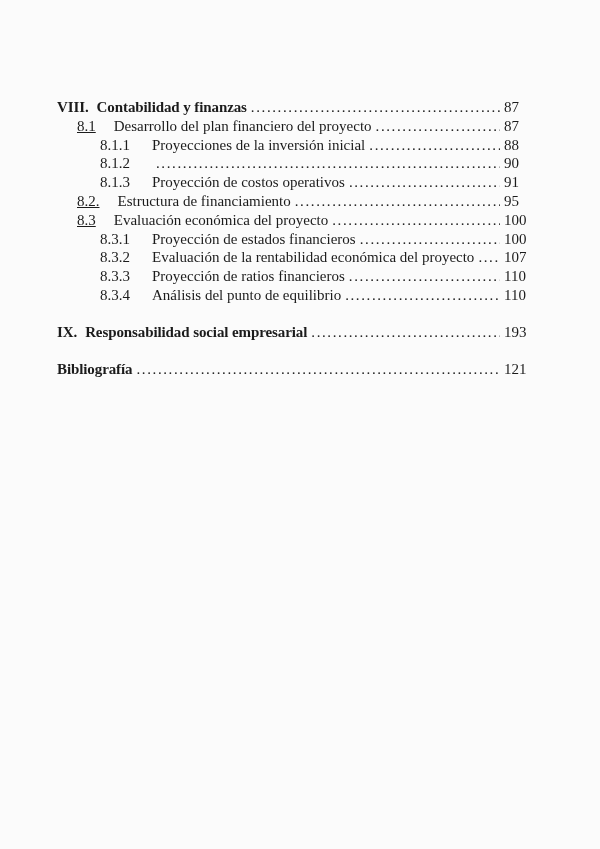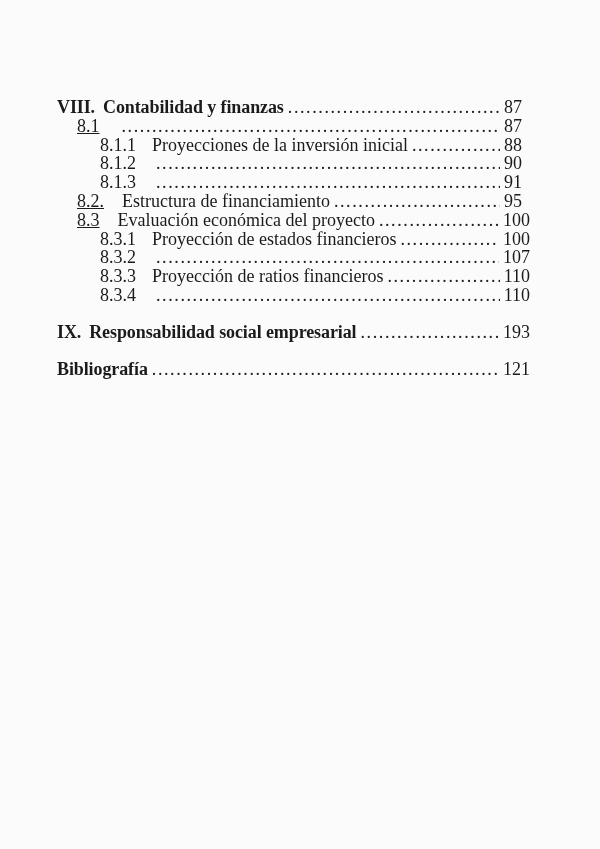--- a/index.html
+++ b/index.html
@@ -20,21 +20,21 @@
   }
   .toc {
     position: absolute;
     left: 57px;
     top: 98px;
     width: 473px;
   }
   .toc-row {
     display: flex;
     align-items: baseline;
-    font-size: 18px;
+    font-size: 15px;
     line-height: 18.8px;
     white-space: nowrap;
   }
   .toc-row.gap-before {
     margin-top: 18px;
   }
   .toc-row.bold .marker,
   .toc-row.bold .title {
     font-weight: bold;
     letter-spacing: -0.1px;
@@ -67,36 +67,38 @@
 <div class="page">
   <div class="toc" id="toc">
       <div class="toc-row level-0 bold">
     <span class="marker">VIII.</span>
     <span class="title">Contabilidad y finanzas</span>
     <span class="leader">........................................................................................................................................................................................................</span>
     <span class="pagenum">87</span>
   </div>
       <div class="toc-row level-1">
     <span class="marker">8.1</span>
+    <span class="title">Desarrollo del plan financiero del proyecto</span>
     <span class="leader">........................................................................................................................................................................................................</span>
     <span class="pagenum">87</span>
   </div>
       <div class="toc-row level-2">
     <span class="marker">8.1.1</span>
     <span class="title">Proyecciones de la inversión inicial</span>
     <span class="leader">........................................................................................................................................................................................................</span>
     <span class="pagenum">88</span>
   </div>
       <div class="toc-row level-2">
     <span class="marker">8.1.2</span>
     <span class="leader">........................................................................................................................................................................................................</span>
     <span class="pagenum">90</span>
   </div>
       <div class="toc-row level-2">
     <span class="marker">8.1.3</span>
+    <span class="title">Proyección de costos operativos</span>
     <span class="leader">........................................................................................................................................................................................................</span>
     <span class="pagenum">91</span>
   </div>
       <div class="toc-row level-1">
     <span class="marker">8.2.</span>
     <span class="title">Estructura de financiamiento</span>
     <span class="leader">........................................................................................................................................................................................................</span>
     <span class="pagenum">95</span>
   </div>
       <div class="toc-row level-1">
@@ -106,31 +108,33 @@
     <span class="pagenum">100</span>
   </div>
       <div class="toc-row level-2">
     <span class="marker">8.3.1</span>
     <span class="title">Proyección de estados financieros</span>
     <span class="leader">........................................................................................................................................................................................................</span>
     <span class="pagenum">100</span>
   </div>
       <div class="toc-row level-2">
     <span class="marker">8.3.2</span>
+    <span class="title">Evaluación de la rentabilidad económica del proyecto</span>
     <span class="leader">........................................................................................................................................................................................................</span>
     <span class="pagenum">107</span>
   </div>
       <div class="toc-row level-2">
     <span class="marker">8.3.3</span>
     <span class="title">Proyección de ratios financieros</span>
     <span class="leader">........................................................................................................................................................................................................</span>
     <span class="pagenum">110</span>
   </div>
       <div class="toc-row level-2">
     <span class="marker">8.3.4</span>
+    <span class="title">Análisis del punto de equilibrio</span>
     <span class="leader">........................................................................................................................................................................................................</span>
     <span class="pagenum">110</span>
   </div>
       <div class="toc-row level-0 bold gap-before">
     <span class="marker">IX.</span>
     <span class="title">Responsabilidad social empresarial</span>
     <span class="leader">........................................................................................................................................................................................................</span>
     <span class="pagenum">193</span>
   </div>
       <div class="toc-row level-0 bold gap-before">

